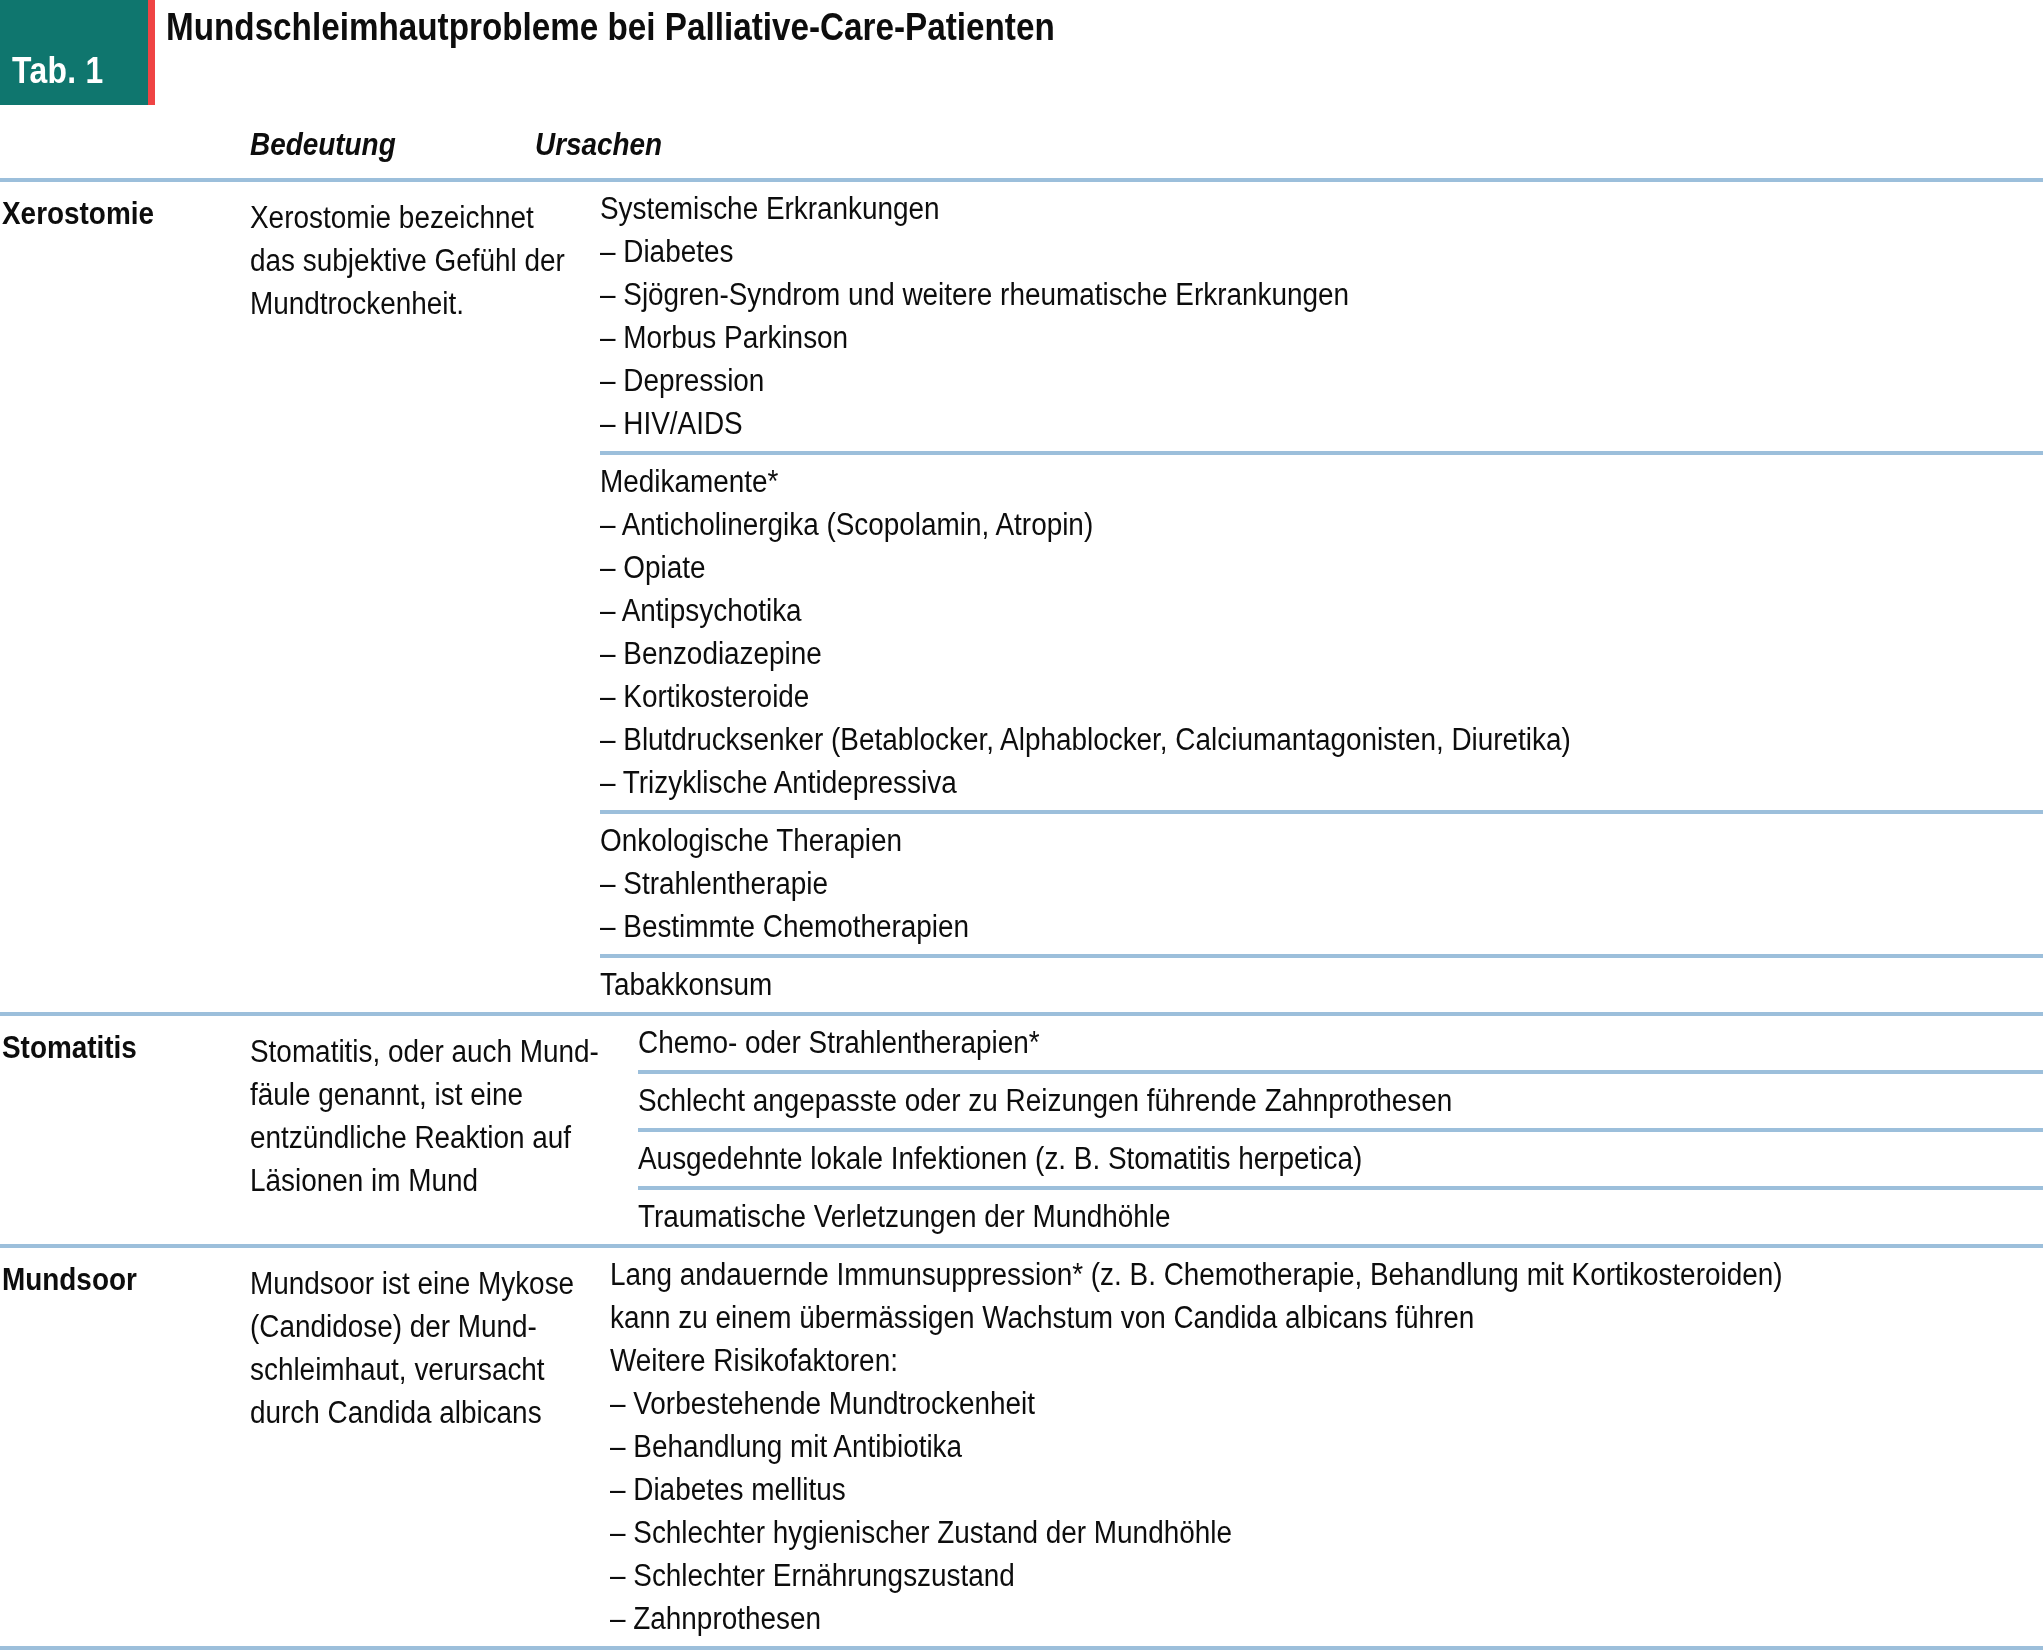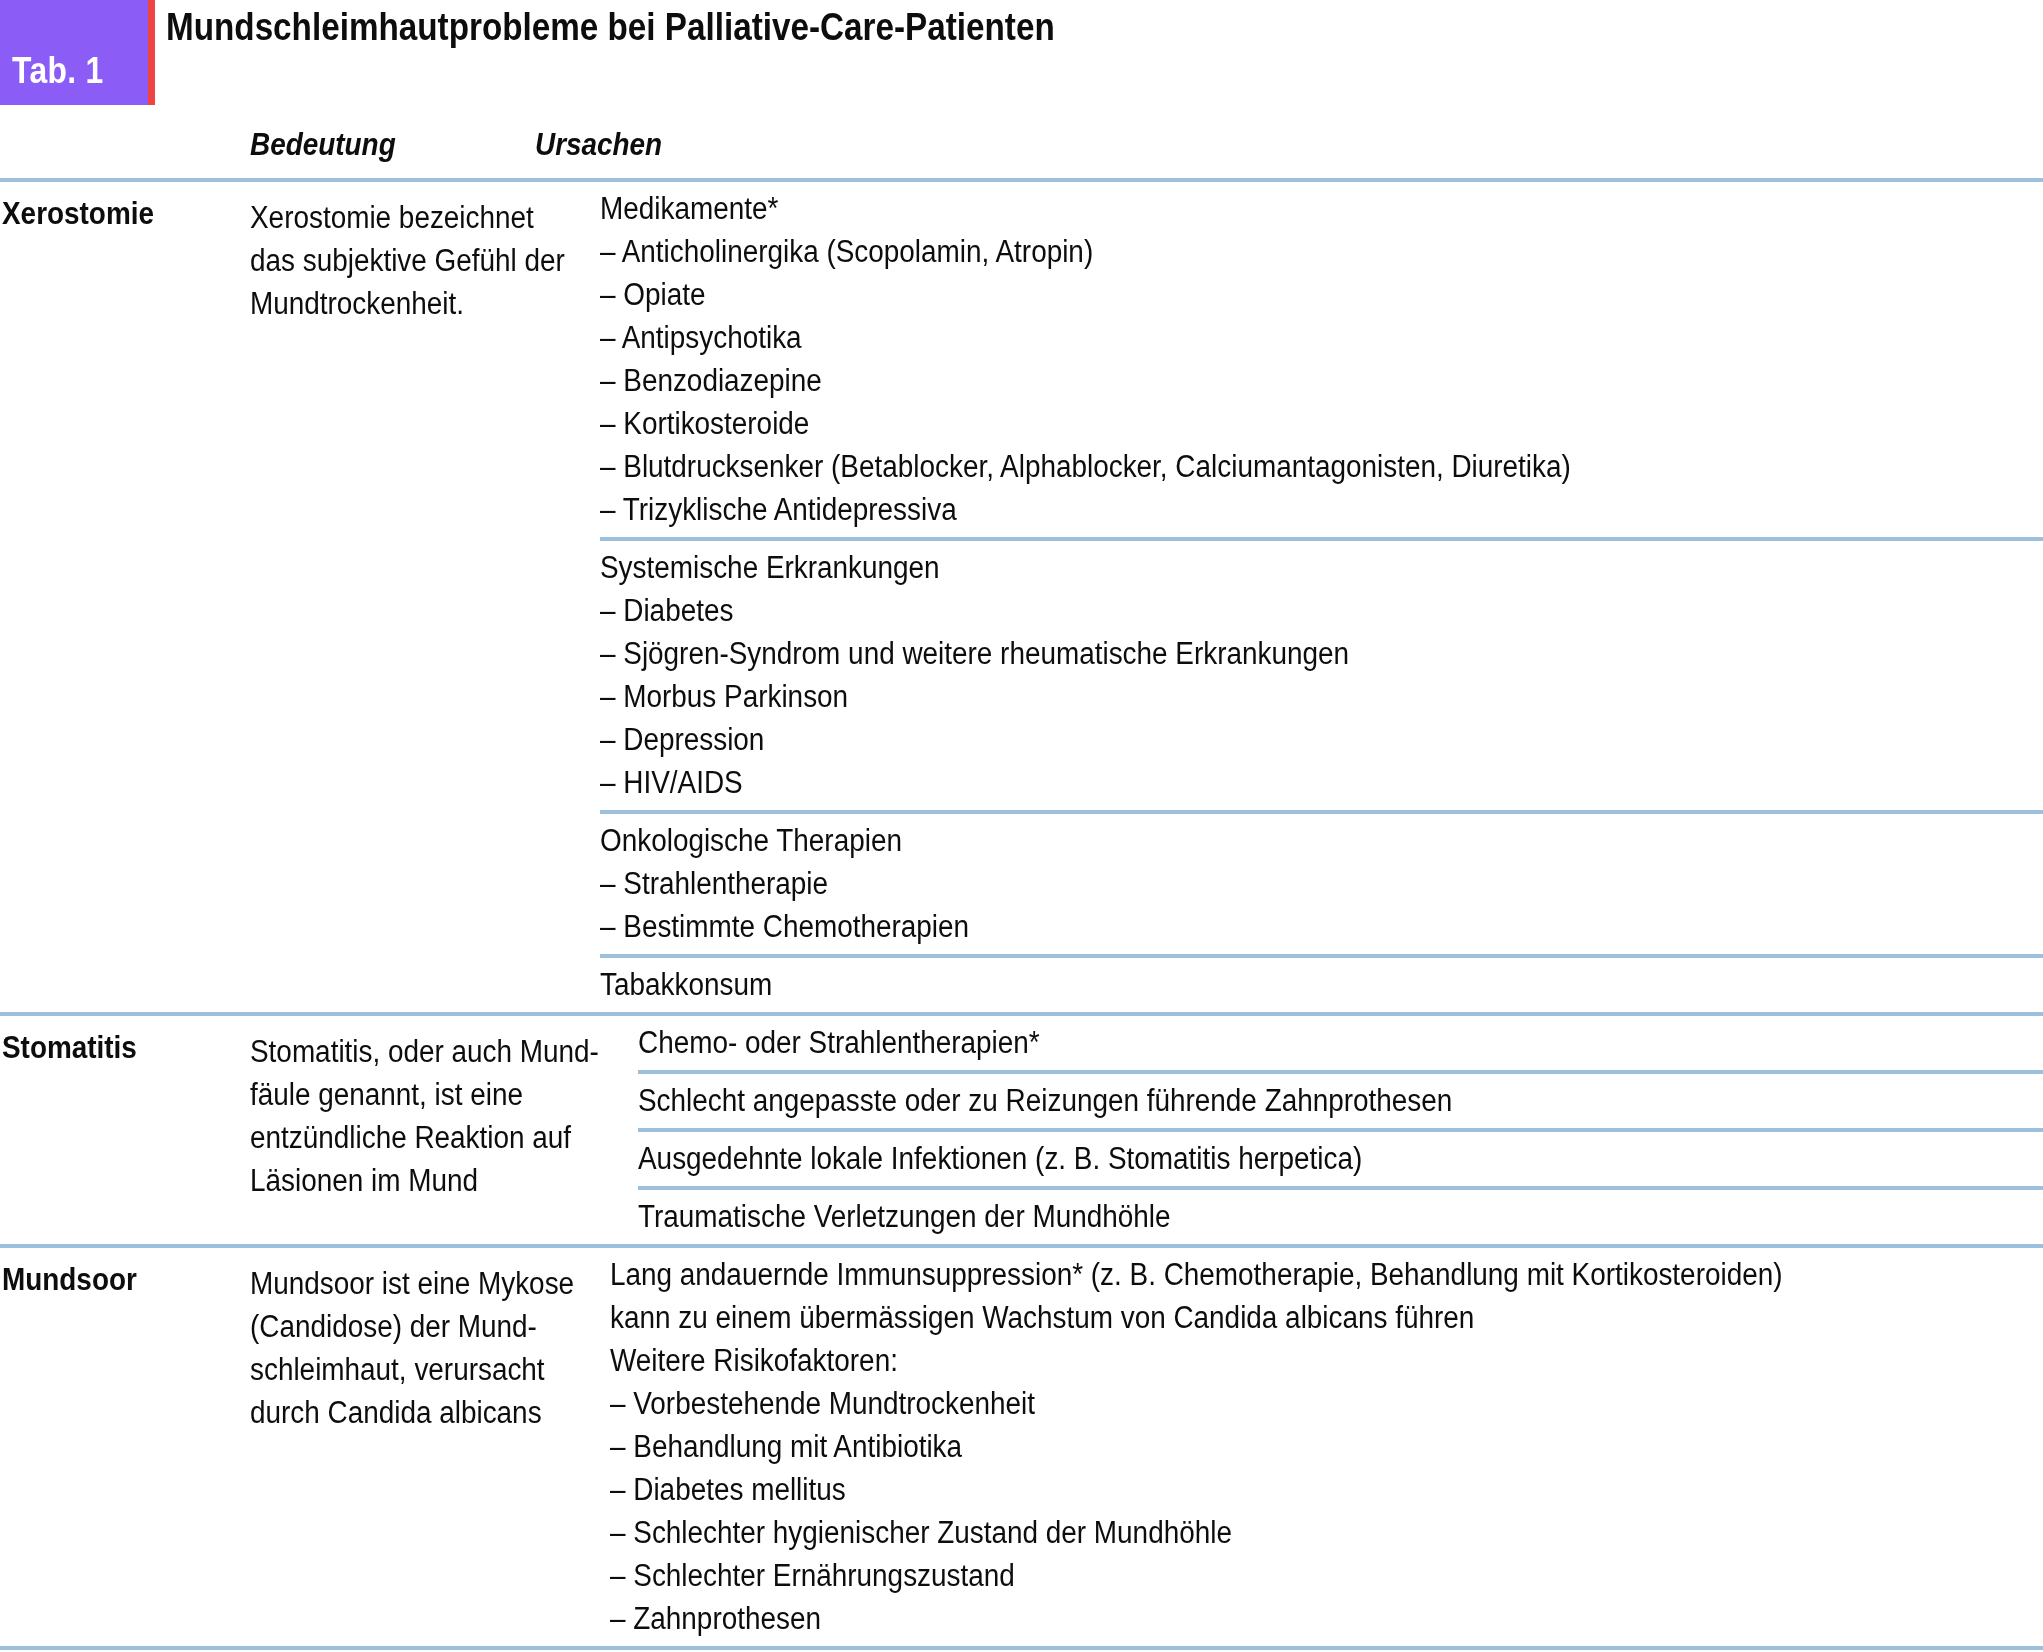--- a/index.html
+++ b/index.html
@@ -24,21 +24,21 @@
 
   
   .fig-header {
     position: relative;
     height: 105px;
     display: flex;
     align-items: stretch;
   }
   .tab-badge {
     width: 148px;
-    background: #8b5cf6;
+    background: #0f766e;
     position: relative;
     flex: 0 0 148px;
   }
   .tab-badge-label {
     position: absolute;
     left: 12px;
     bottom: 13px;
     color: #ffffff;
     font-size: 37px;
     font-weight: bold;
@@ -187,37 +187,37 @@
           <span class="term-label">Xerostomie</span>
         </div>
         <div class="col-mean pad-xero">
           <div class="mean-text">
             <div>Xerostomie bezeichnet</div>
             <div>das subjektive Gefühl der</div>
             <div>Mundtrockenheit.</div>
           </div>
         </div>
         <div class="col-cause">
+          <div class="cause-block">
+            <div class="cause-line">Systemische Erkrankungen</div>
+            <div class="cause-line indent">– Diabetes</div>
+            <div class="cause-line indent">– Sjögren-Syndrom und weitere rheumatische Erkrankungen</div>
+            <div class="cause-line indent">– Morbus Parkinson</div>
+            <div class="cause-line indent">– Depression</div>
+            <div class="cause-line indent">– HIV/AIDS</div>
+          </div>
           <div class="cause-block">
             <div class="cause-line">Medikamente*</div>
             <div class="cause-line indent">– Anticholinergika (Scopolamin, Atropin)</div>
             <div class="cause-line indent">– Opiate</div>
             <div class="cause-line indent">– Antipsychotika</div>
             <div class="cause-line indent">– Benzodiazepine</div>
             <div class="cause-line indent">– Kortikosteroide</div>
             <div class="cause-line indent">– Blutdrucksenker (Betablocker, Alphablocker, Calciumantagonisten, Diuretika)</div>
             <div class="cause-line indent">– Trizyklische Antidepressiva</div>
-          </div>
-          <div class="cause-block">
-            <div class="cause-line">Systemische Erkrankungen</div>
-            <div class="cause-line indent">– Diabetes</div>
-            <div class="cause-line indent">– Sjögren-Syndrom und weitere rheumatische Erkrankungen</div>
-            <div class="cause-line indent">– Morbus Parkinson</div>
-            <div class="cause-line indent">– Depression</div>
-            <div class="cause-line indent">– HIV/AIDS</div>
           </div>
           <div class="cause-block">
             <div class="cause-line">Onkologische Therapien</div>
             <div class="cause-line indent">– Strahlentherapie</div>
             <div class="cause-line indent">– Bestimmte Chemotherapien</div>
           </div>
           <div class="cause-block">
             <div class="cause-line">Tabakkonsum</div>
           </div>
         </div>

